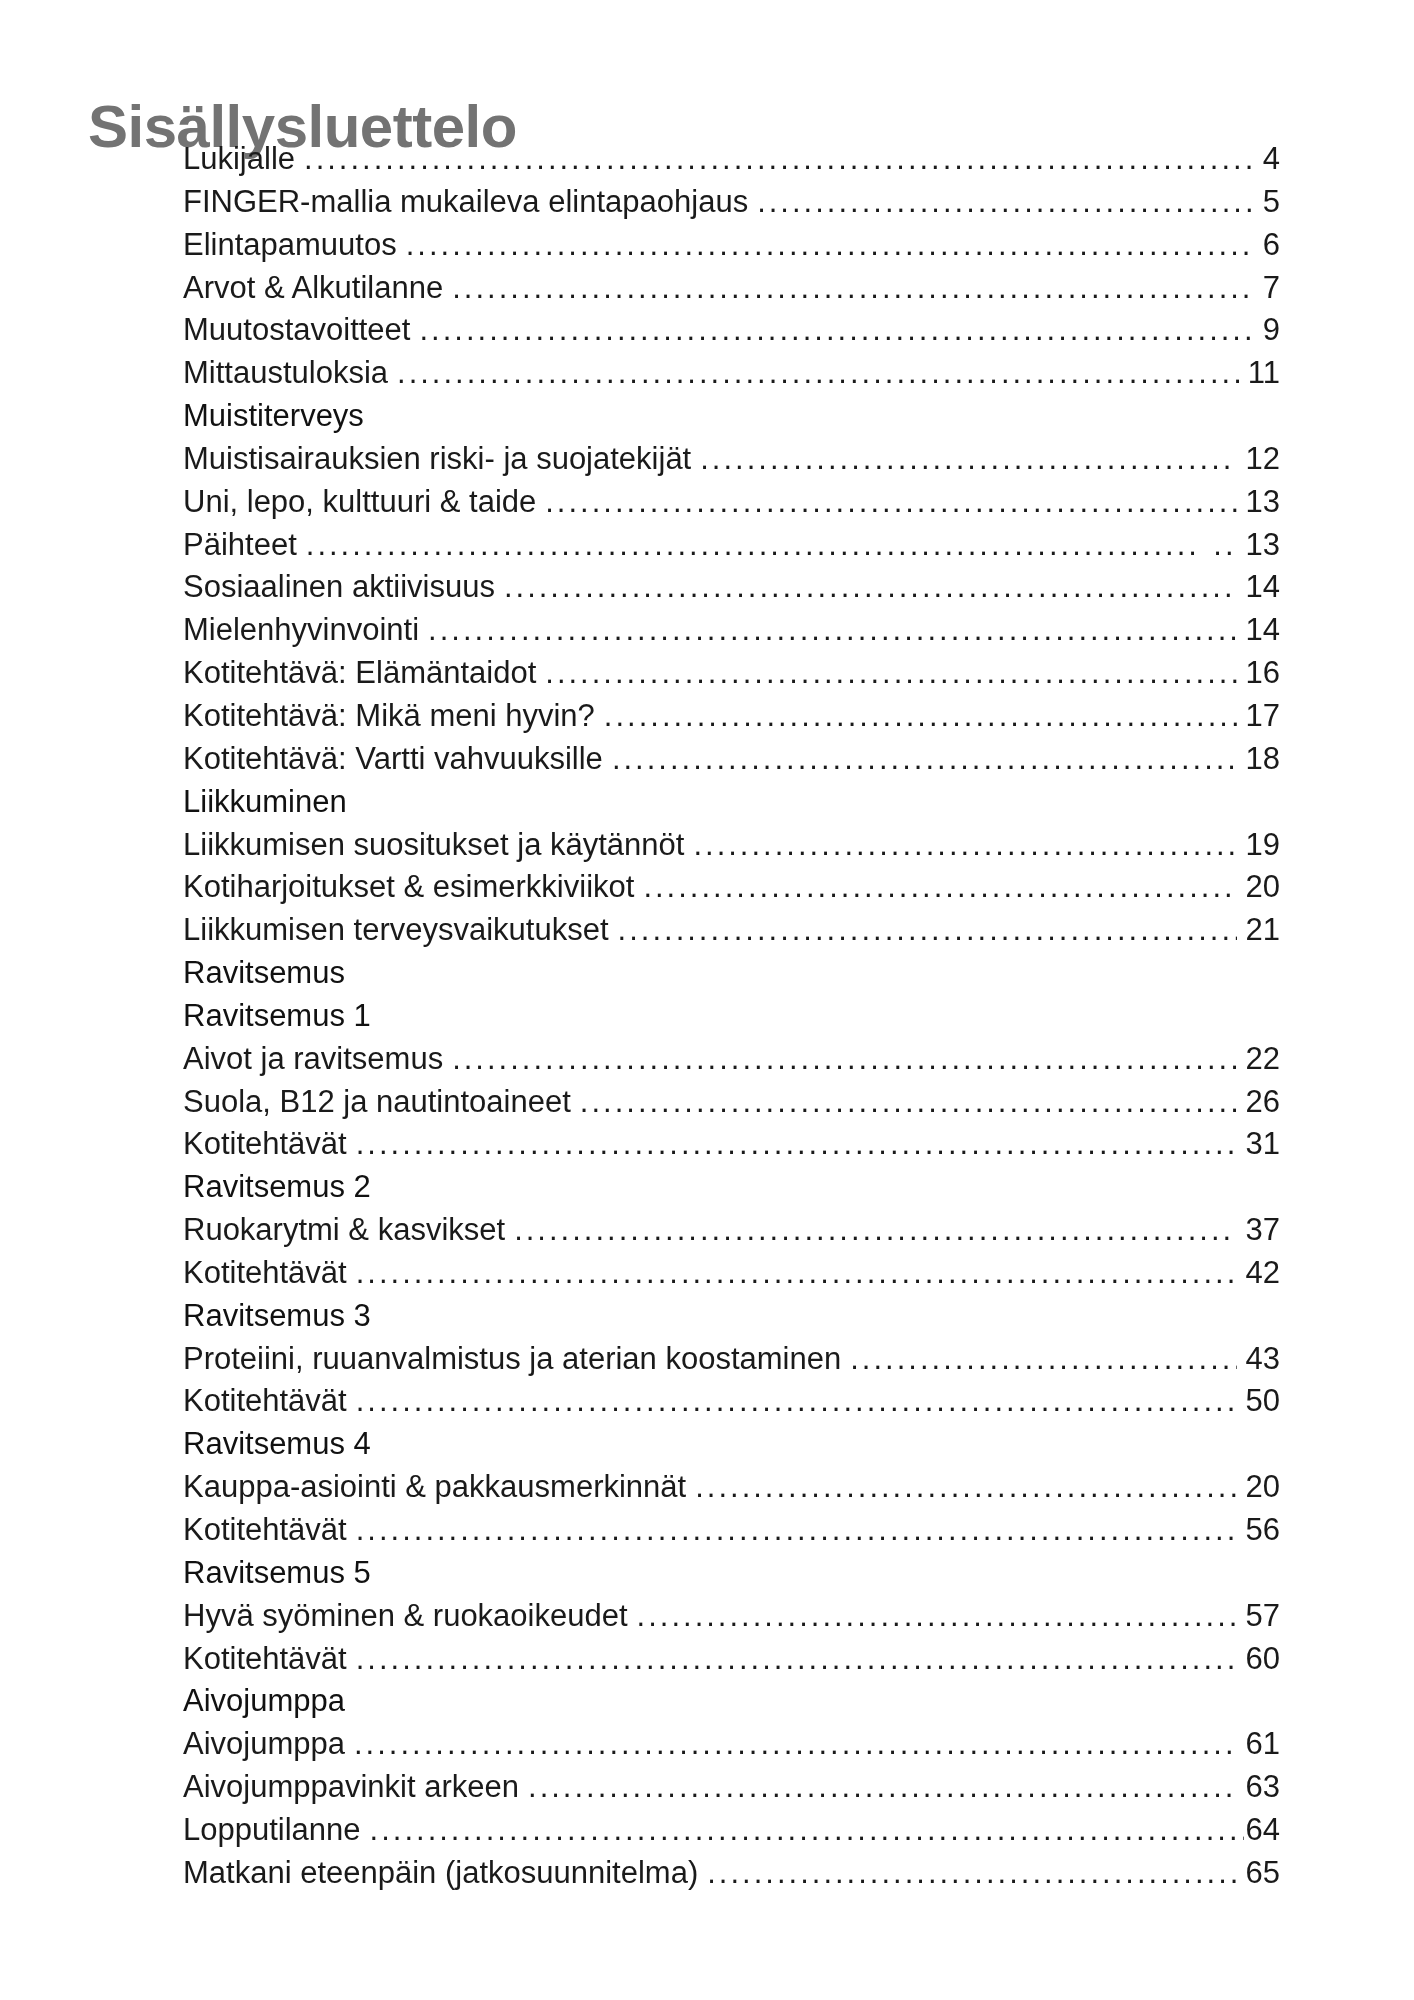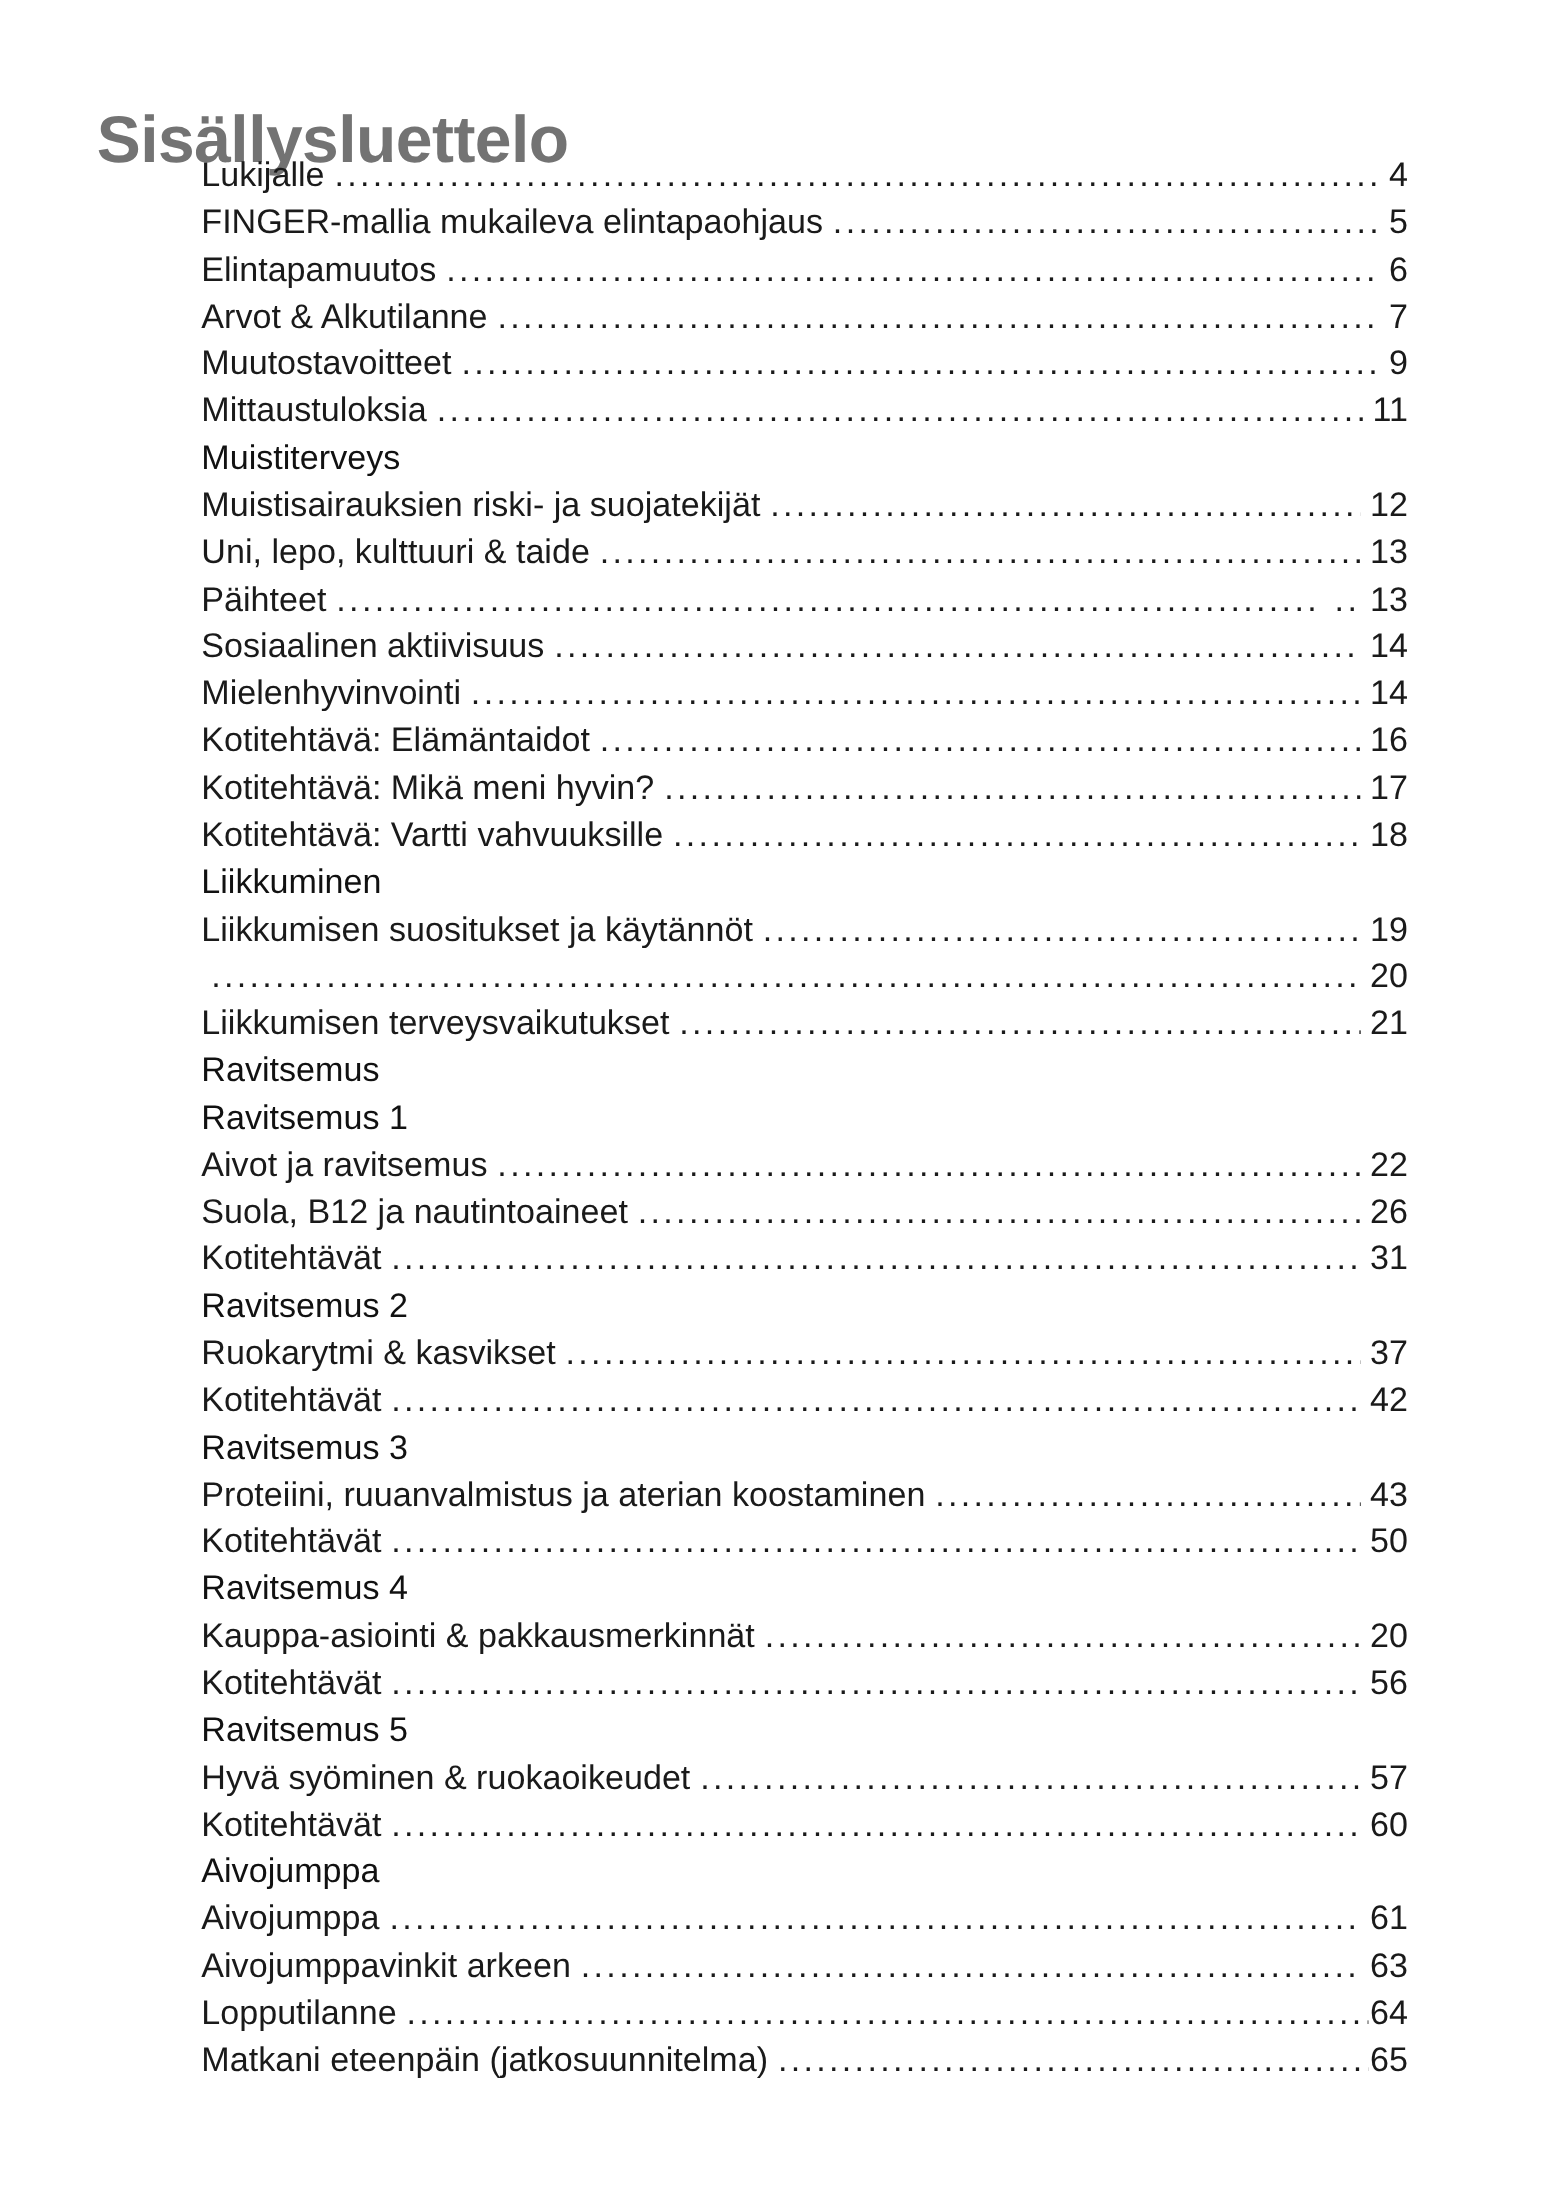--- a/index.html
+++ b/index.html
@@ -149,20 +149,21 @@
     </div>
     <div class="toc-row header">
       <span class="label">Liikkuminen</span>
     </div>
     <div class="toc-row">
       <span class="label">Liikkumisen suositukset ja käytännöt</span>
       <span class="dots" aria-hidden="true">................................................................................................................................................................................................................................................</span>
       <span class="page-num">19</span>
     </div>
     <div class="toc-row">
+      <span class="label">Kotiharjoitukset &amp; esimerkkiviikot</span>
       <span class="dots" aria-hidden="true">................................................................................................................................................................................................................................................</span>
       <span class="page-num">20</span>
     </div>
     <div class="toc-row">
       <span class="label">Liikkumisen terveysvaikutukset</span>
       <span class="dots" aria-hidden="true">................................................................................................................................................................................................................................................</span>
       <span class="page-num">21</span>
     </div>
     <div class="toc-row header">
       <span class="label">Ravitsemus</span>

